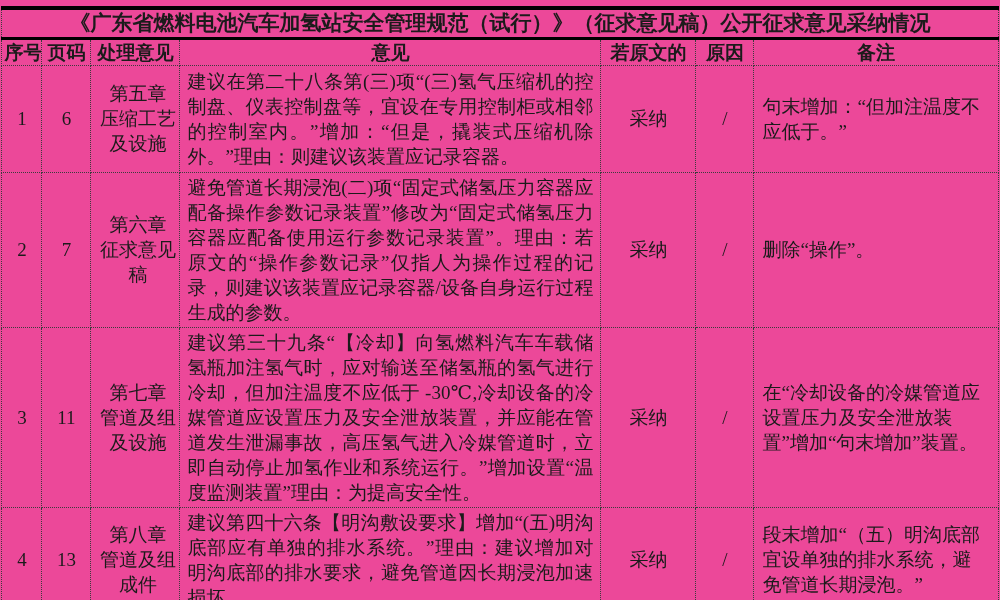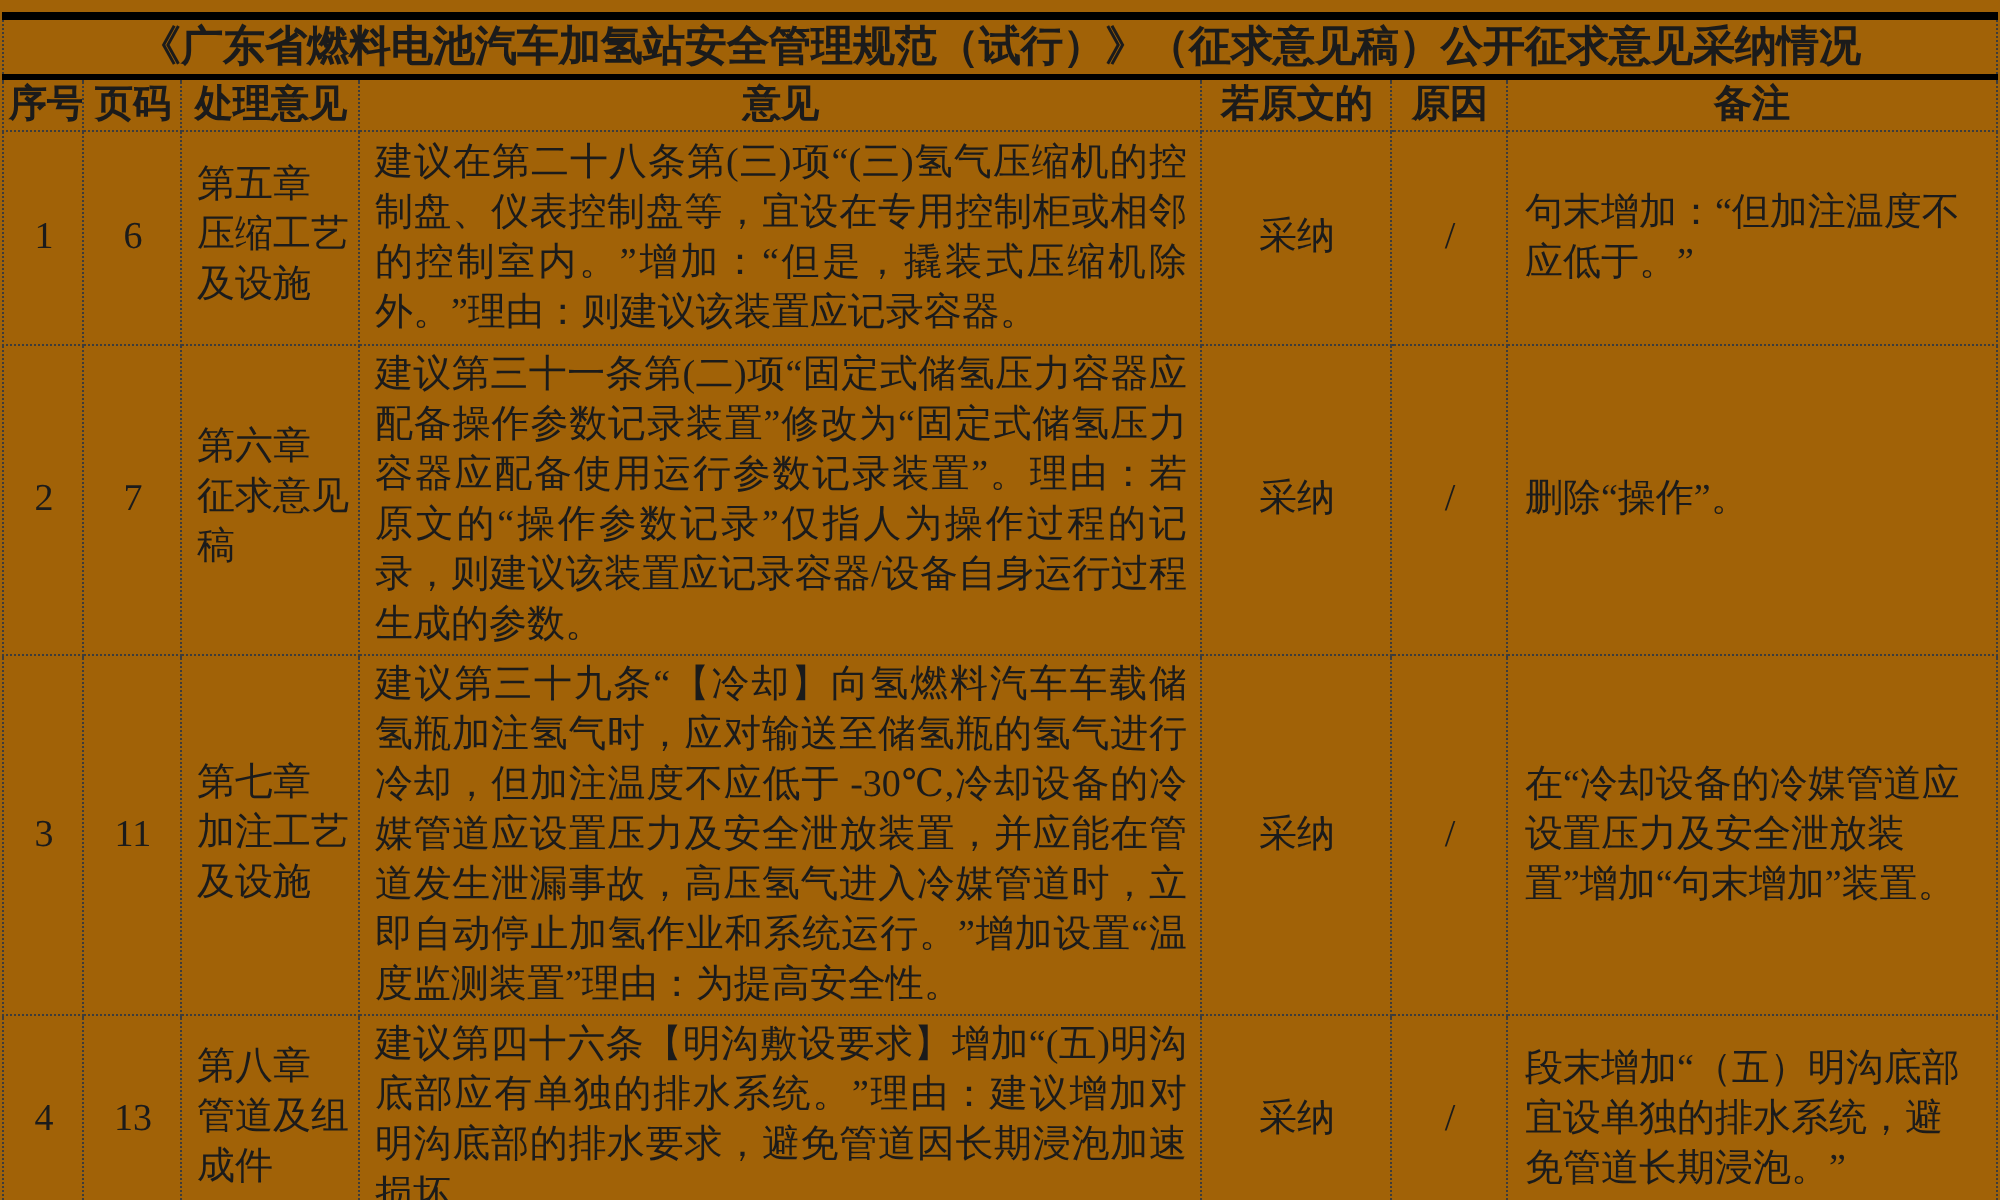--- a/index.html
+++ b/index.html
@@ -5,21 +5,21 @@
   html, body {
     margin: 0;
     padding: 0;
     background: #ffffff;
     font-family: "Liberation Serif", "DejaVu Serif", serif;
     color: #1b1b1b;
   }
   .page {
     width: 1000px;
     height: 600px;
-    background: #a16207;
+    background: #ec4899;
     overflow: hidden;
     box-sizing: border-box;
     padding-top: 6px;
   }
   table.doc-table {
     width: 996px;
     margin: 0 auto;
     border-collapse: collapse;
     table-layout: fixed;
   }
@@ -48,25 +48,24 @@
   tr.header-row th {
     font-weight: bold;
     text-align: center;
     height: 27px;
     padding: 0 2px;
     white-space: nowrap;
     margin-left: 36px;
   }
   td.c-center { text-align: center; }
   td.c-chapter {
-    text-align: left;
+    text-align: center;
     white-space: pre-line;
     padding-left: 7px;
     padding-right: 2px;
-    font-family: Liberation Mono, monospace;
   }
   td.c-opinion {
     text-align: justify;
     padding: 2px 7px;
   }
   td.c-note {
     text-align: left;
     padding: 2px 8px;
   }
   tr.last-row td { border-bottom: 4px solid #000000; }
@@ -107,30 +106,30 @@
         <td class="c-opinion">建议在第二十八条第(三)项“(三)氢气压缩机的控制盘、仪表控制盘等，宜设在专用控制柜或相邻的控制室内。”增加：“但是，撬装式压缩机除外。”理由：则建议该装置应记录容器。</td>
         <td class="c-center">采纳</td>
         <td class="c-center">/</td>
         <td class="c-note">句末增加：“但加注温度不应低于。”</td>
       </tr>
       <tr style="height:151px">
         <td class="c-center">2</td>
         <td class="c-center">7</td>
         <td class="c-chapter">第六章
 征求意见稿</td>
-        <td class="c-opinion">建议第三十一条第(二)项“固定式储氢压力容器应配备操作参数记录装置”修改为“固定式储氢压力容器应配备使用运行参数记录装置”。理由：若原文的“操作参数记录”仅指人为操作过程的记录，则建议该装置应记录容器/设备自身运行过程生成的参数。</td>
+        <td class="c-opinion">避免管道长期浸泡(二)项“固定式储氢压力容器应配备操作参数记录装置”修改为“固定式储氢压力容器应配备使用运行参数记录装置”。理由：若原文的“操作参数记录”仅指人为操作过程的记录，则建议该装置应记录容器/设备自身运行过程生成的参数。</td>
         <td class="c-center">采纳</td>
         <td class="c-center">/</td>
         <td class="c-note">删除“操作”。</td>
       </tr>
       <tr style="height:178px">
         <td class="c-center">3</td>
         <td class="c-center">11</td>
         <td class="c-chapter">第七章
-加注工艺
+管道及组
 及设施</td>
         <td class="c-opinion">建议第三十九条“【冷却】向氢燃料汽车车载储氢瓶加注氢气时，应对输送至储氢瓶的氢气进行冷却，但加注温度不应低于 -30℃,冷却设备的冷媒管道应设置压力及安全泄放装置，并应能在管道发生泄漏事故，高压氢气进入冷媒管道时，立即自动停止加氢作业和系统运行。”增加设置“温度监测装置”理由：为提高安全性。</td>
         <td class="c-center">采纳</td>
         <td class="c-center">/</td>
         <td class="c-note">在“冷却设备的冷媒管道应设置压力及安全泄放装置”增加“句末增加”装置。</td>
       </tr>
       <tr class="last-row" style="height:97px">
         <td class="c-center">4</td>
         <td class="c-center">13</td>
         <td class="c-chapter">第八章

